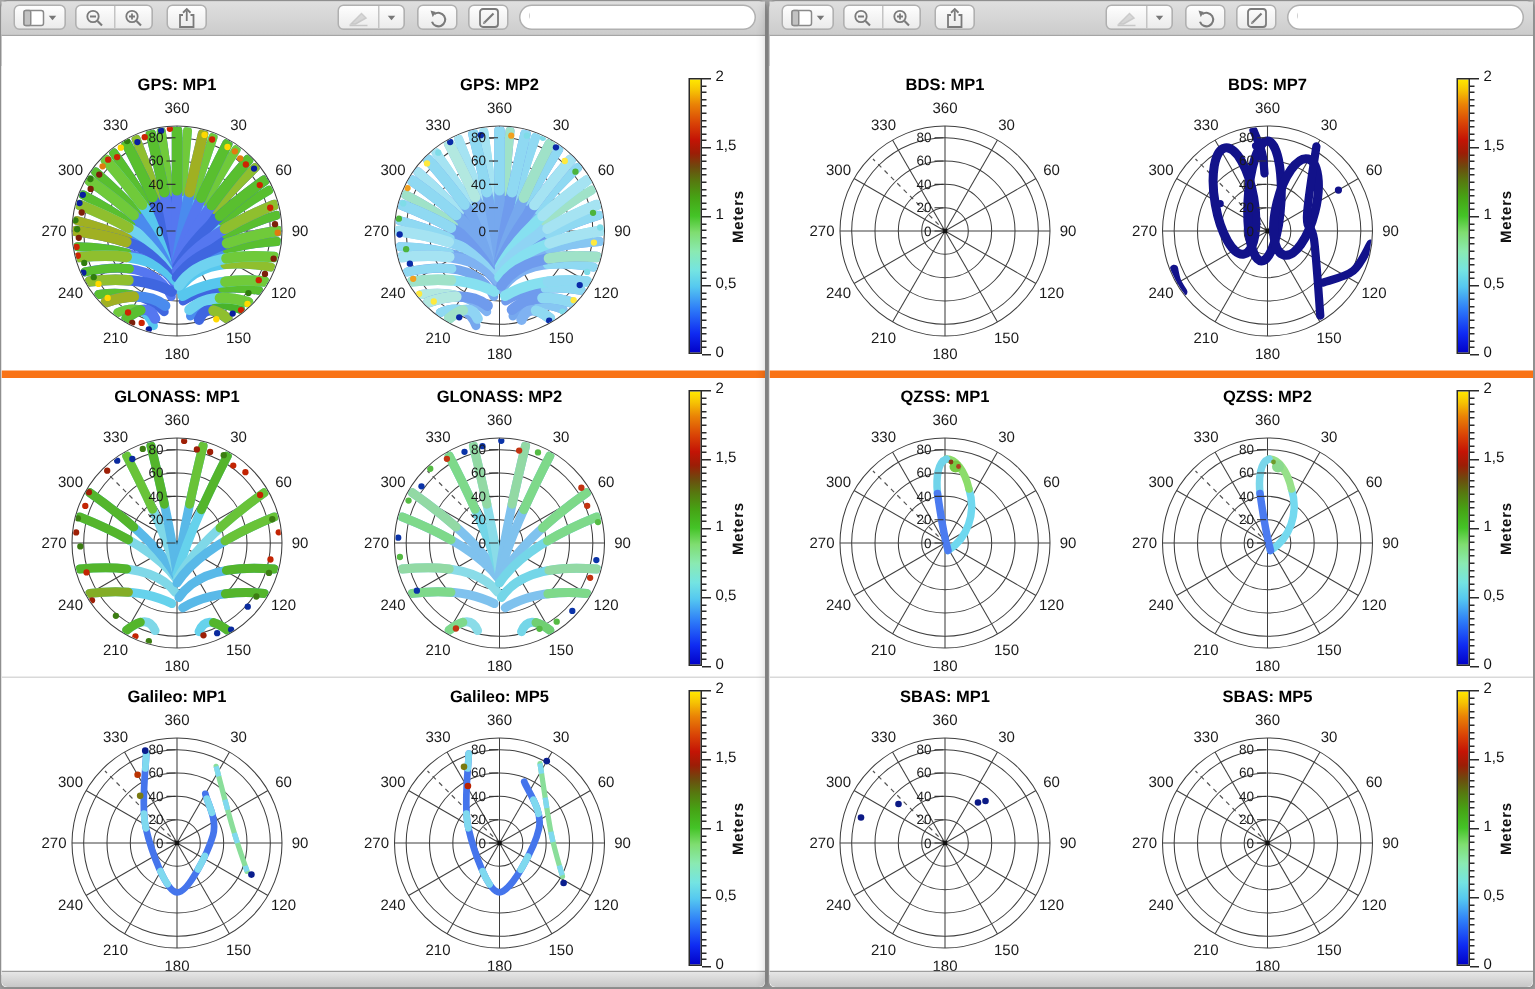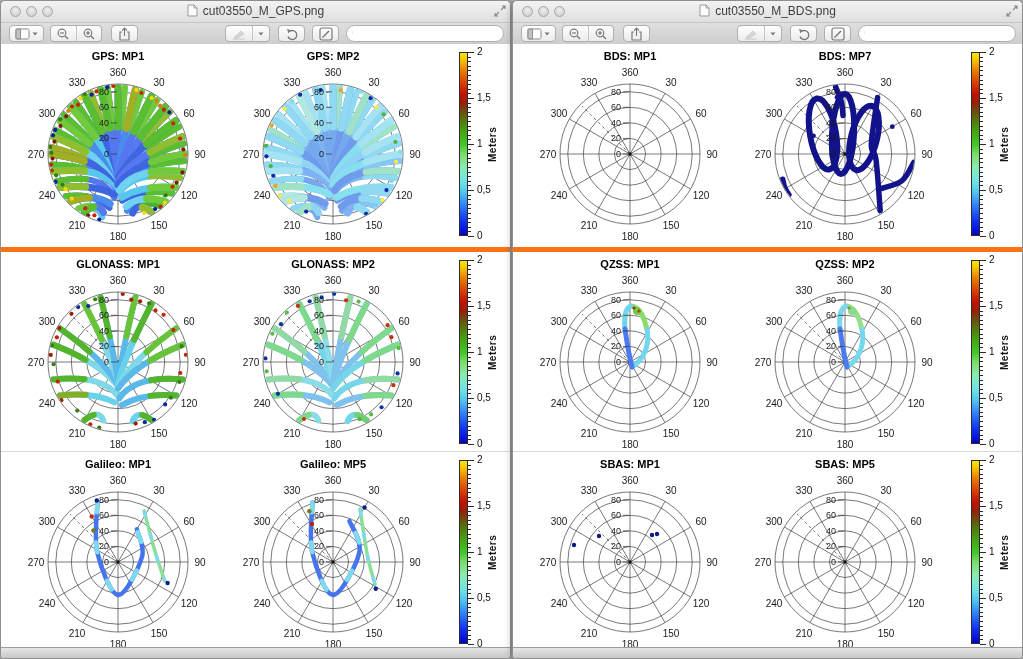--- a/index.html
+++ b/index.html
@@ -49,34 +49,20 @@
   .cblab{position:absolute;font-size:10px;color:#111;left:28px}
   .meters{position:absolute;left:38px;top:8px;height:184px;width:13px;
           writing-mode:vertical-rl;transform:rotate(180deg);
           font-size:10px;font-weight:bold;color:#111;text-align:center;letter-spacing:.5px}
   svg text{font-family:"Liberation Sans",sans-serif}
 </style>
 </head>
 <body>
 
 <div class="window" id="win0">
-  <div class="titlebar">
-    <div class="lights">
-      <div class="light"></div>
-      <div class="light"></div>
-      <div class="light"></div>
-    </div>
-    <div class="wtitle"><span class="proxy"><svg width="11" height="13">
-            <path d="M1 1 h6 l3 3 v8 h-9 z" fill="#fdfdfd" stroke="#9a9a9a"></path>
-            <path d="M7 1 v3 h3" fill="none" stroke="#9a9a9a"></path>
-          </svg></span><span>cut03550_M_GPS.png</span></div>
-    <div class="fsbtn"><svg width="12" height="12">
-          <path d="M7 5 L11 1 M8 1 h3 v3 M5 7 L1 11 M1 8 v3 h3" stroke="#8a8a8a" stroke-width="1.2" fill="none"></path>
-        </svg></div>
-  </div>
   <div class="toolbar">
     <div class="tbtn" style="left:8px;width:35px">
       <svg width="16" height="12">
           <rect x="1" y="1" width="13" height="10" rx="1.5" fill="#fff" stroke="#8a8a8a"></rect>
           <rect x="1" y="1" width="4.5" height="10" rx="1" fill="#c2c2c2" stroke="#8a8a8a"></rect>
         </svg>
       <svg width="8" height="8">
           <path d="M1.5 2.5 L4 5.5 L6.5 2.5 z" fill="#777"></path>
         </svg>
     </div>
@@ -992,34 +978,20 @@
           <div class="tick" style="top: 8px; left: 19px; width: 6px;"></div>
           <div class="cblab" style="top: 2px;">2</div>
           <div class="meters">Meters</div>
         </div>
       </div>
     </div>
   <div class="bottombar"></div>
 </div>
 
 <div class="window" id="win1">
-  <div class="titlebar">
-    <div class="lights">
-      <div class="light"></div>
-      <div class="light"></div>
-      <div class="light"></div>
-    </div>
-    <div class="wtitle"><span class="proxy"><svg width="11" height="13">
-            <path d="M1 1 h6 l3 3 v8 h-9 z" fill="#fdfdfd" stroke="#9a9a9a"></path>
-            <path d="M7 1 v3 h3" fill="none" stroke="#9a9a9a"></path>
-          </svg></span><span>cut03550_M_BDS.png</span></div>
-    <div class="fsbtn"><svg width="12" height="12">
-          <path d="M7 5 L11 1 M8 1 h3 v3 M5 7 L1 11 M1 8 v3 h3" stroke="#8a8a8a" stroke-width="1.2" fill="none"></path>
-        </svg></div>
-  </div>
   <div class="toolbar">
     <div class="tbtn" style="left:8px;width:35px">
       <svg width="16" height="12">
           <rect x="1" y="1" width="13" height="10" rx="1.5" fill="#fff" stroke="#8a8a8a"></rect>
           <rect x="1" y="1" width="4.5" height="10" rx="1" fill="#c2c2c2" stroke="#8a8a8a"></rect>
         </svg>
       <svg width="8" height="8">
           <path d="M1.5 2.5 L4 5.5 L6.5 2.5 z" fill="#777"></path>
         </svg>
     </div>

